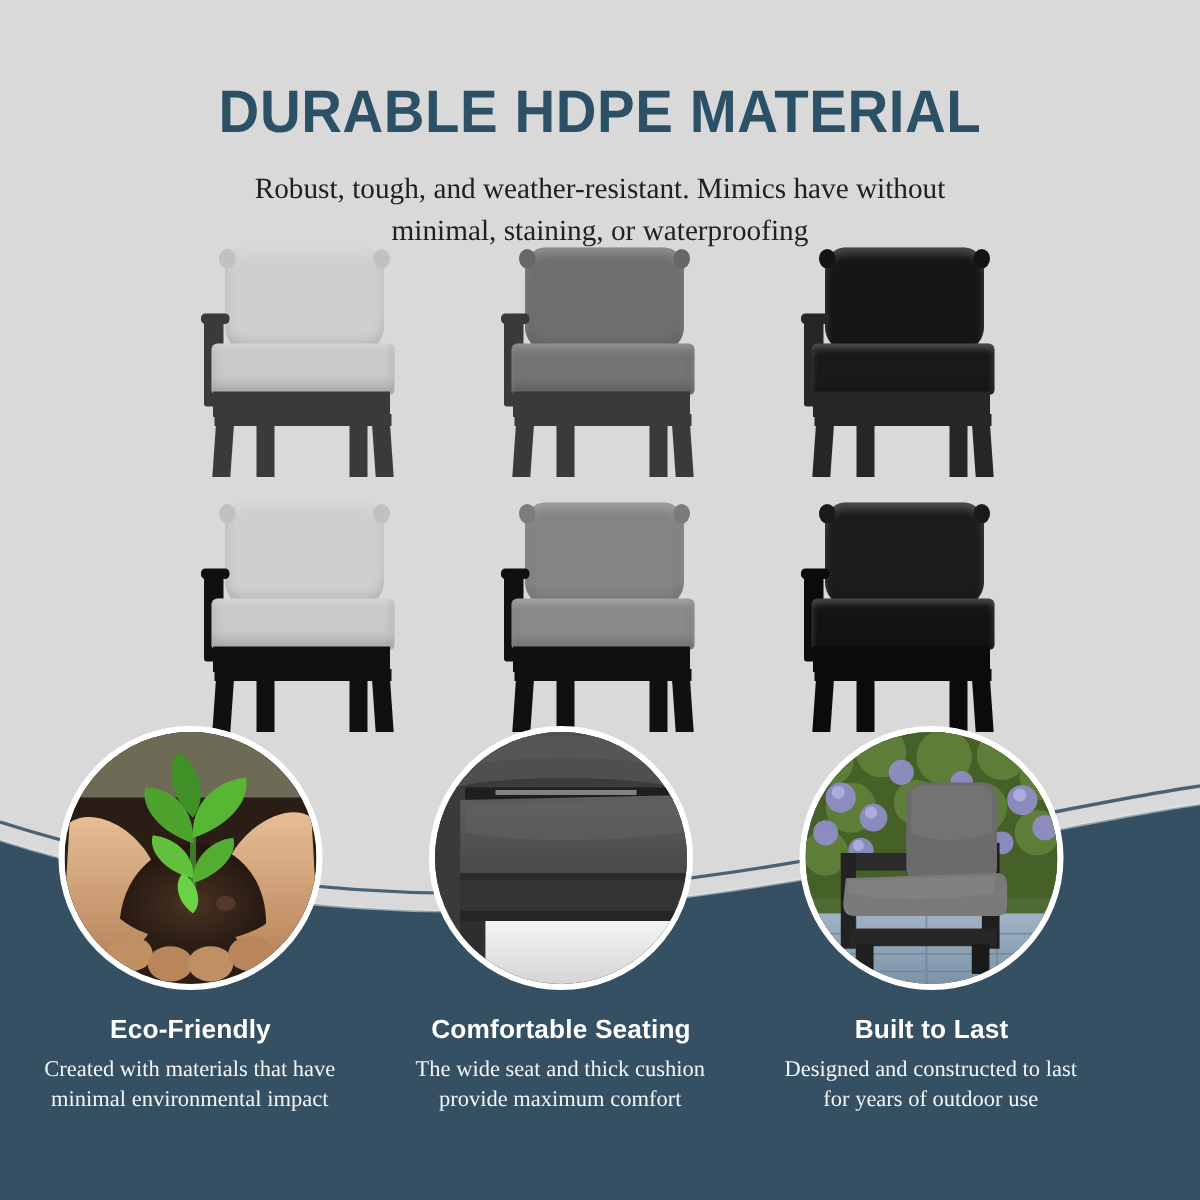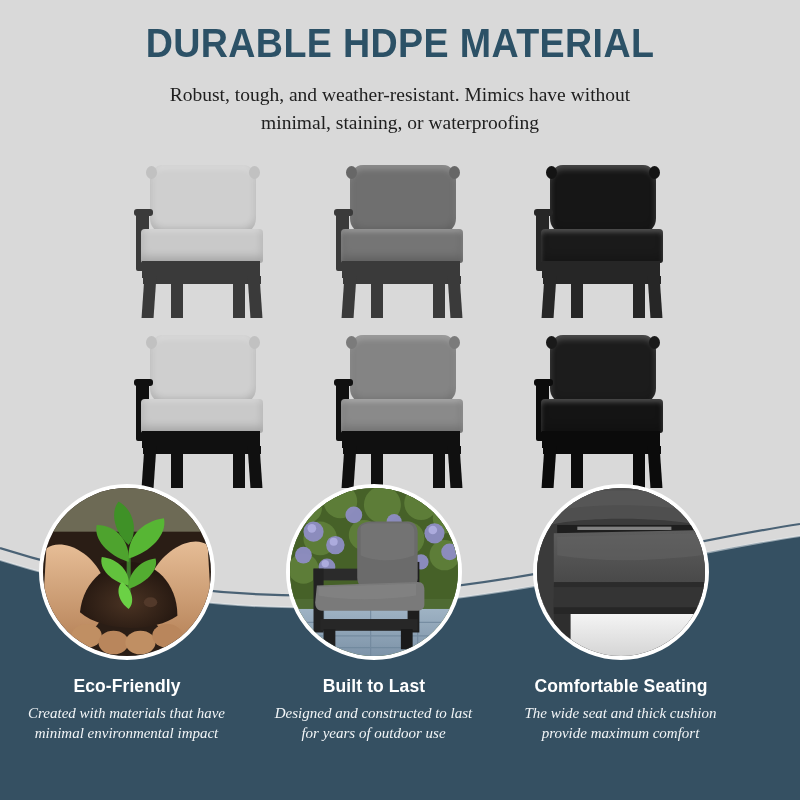--- a/index.html
+++ b/index.html
@@ -23,21 +23,21 @@
     height: 800px;
     background: #d9d9d9;
     overflow: hidden;
   }
 
   
   .header {
     position: absolute;
     top: 0; left: 0;
     width: 800px;
-    padding-top: 22px;
+    padding-top: 54px;
     text-align: center;
     z-index: 5;
   }
 
   .headline {
     font-family: "Liberation Sans", sans-serif;
     font-weight: bold;
     font-size: 40px;
     letter-spacing: 0.4px;
     color: #2c5166;
@@ -208,21 +208,21 @@
     white-space: nowrap;
   }
 
   .f-desc {
     margin-top: 7px;
     font-family: "Liberation Serif", serif;
     font-size: 15px;
     line-height: 1.32;
     color: #f2f5f7;
   }
-  .f-desc.wide { width: 215px; margin-left: -20px; font-style: italic; }
+  .f-desc.wide { width: 215px; margin-left: -20px; }
 </style>
 </head>
 <body>
 
 <div id="infographic" style="background: rgb(217, 217, 217);">
 
   <div class="header">
     <div class="headline" style="color: rgb(44, 81, 102);">DURABLE HDPE MATERIAL</div>
     <div class="subhead">
       <div>Robust, tough, and weather-resistant. Mimics have without</div>
@@ -358,20 +358,59 @@
           <path d="M51,44 C38,40 30,30 32,22 C44,22 52,32 51,44 Z" fill="#4ea32e"></path>
           <path d="M51,42 C64,38 74,28 72,18 C58,20 50,30 51,42 Z" fill="#57b634"></path>
           <path d="M51,34 C42,26 40,14 45,8 C54,13 57,26 51,34 Z" fill="#3f9127"></path>
           <path d="M51,58 C41,56 33,48 35,41 C45,42 52,50 51,58 Z" fill="#62c23d"></path>
           <path d="M51,60 C61,57 69,49 67,42 C57,43 50,52 51,60 Z" fill="#53ad31"></path>
           <path d="M51,72 C45,68 43,60 47,56 C53,60 55,68 51,72 Z" fill="#6bd145"></path>
         </svg>
       </div>
       <div class="f-title">Eco-Friendly</div>
       <div class="f-desc wide">Created with materials that have minimal environmental impact</div>
+    </div>
+
+    <div class="feature">
+      <div class="f-photo">
+        <svg viewBox="0 0 100 100" xmlns="http://www.w3.org/2000/svg">
+          <defs>
+            <linearGradient id="cushG" x1="0" y1="0" x2="0" y2="1">
+              <stop offset="0%" stop-color="#5e5e5e"></stop>
+              <stop offset="100%" stop-color="#484848"></stop>
+            </linearGradient>
+            <linearGradient id="flrG" x1="0" y1="0" x2="0" y2="1">
+              <stop offset="0%" stop-color="#ffffff"></stop>
+              <stop offset="100%" stop-color="#d5d5d5"></stop>
+            </linearGradient>
+          </defs>
+          <rect width="100" height="100" fill="#3b3b3b"></rect>
+
+          <rect y="66" width="100" height="34" fill="url(#flrG)"></rect>
+
+          <rect x="0" y="18" width="18" height="82" fill="#3a3a3a"></rect>
+          <rect x="10" y="66" width="10" height="34" fill="#2e2e2e"></rect>
+
+          <path d="M8,4 C26,-3 74,-3 96,4 L96,22 C74,17 26,17 8,22 Z" fill="#4f4f4f"></path>
+          <path d="M10,6 C28,0 72,0 94,6 L94,14 C72,9 28,9 10,14 Z" fill="#5a5a5a" opacity="0.7"></path>
+
+          <rect x="12" y="22" width="88" height="5" fill="#1e1e1e"></rect>
+          <rect x="24" y="23" width="56" height="2" fill="#9a9a9a" opacity="0.8"></rect>
+
+          <path d="M10,27 L100,25 L100,56 L10,58 Z" fill="url(#cushG)"></path>
+          <path d="M12,29 L98,27 L98,40 C64,44 38,44 12,40 Z" fill="#636363" opacity="0.55"></path>
+
+          <rect x="10" y="56" width="90" height="3" fill="#2b2b2b"></rect>
+
+          <rect x="10" y="59" width="90" height="14" fill="#343434"></rect>
+          <rect x="10" y="71" width="90" height="4" fill="#262626"></rect>
+        </svg>
+      </div>
+      <div class="f-title">Comfortable Seating</div>
+      <div class="f-desc wide">The wide seat and thick cushion provide maximum comfort</div>
     </div>
 
     <div class="feature">
       <div class="f-photo">
         <svg viewBox="0 0 100 100" xmlns="http://www.w3.org/2000/svg">
           <defs>
             <linearGradient id="rugG" x1="0" y1="0" x2="0" y2="1">
               <stop offset="0%" stop-color="#9fb3c4"></stop>
               <stop offset="100%" stop-color="#7d93a8"></stop>
             </linearGradient>
@@ -430,54 +469,15 @@
           <path d="M40,26 C40,22 44,20 48,20 L70,20 C74,20 76,23 76,27 L76,54 C76,58 72,60 68,60 L46,60 C42,60 40,57 40,53 Z" fill="#6b6b6b"></path>
           <path d="M42,24 C42,22 45,21 48,21 L69,21 C72,21 74,23 74,26 L74,40 C64,44 50,44 42,40 Z" fill="#767676" opacity="0.7"></path>
 
           <path d="M16,58 L76,56 C79,56 80,58 80,61 L80,69 C80,72 78,73 75,73 L19,73 C16,73 15,71 15,68 Z" fill="#7a7a7a"></path>
           <path d="M17,59 L75,57 L75,64 C54,67 33,67 17,64 Z" fill="#858585" opacity="0.7"></path>
         </svg>
       </div>
       <div class="f-title">Built to Last</div>
       <div class="f-desc wide">Designed and constructed to last for years of outdoor use</div>
     </div>
-
-    <div class="feature">
-      <div class="f-photo">
-        <svg viewBox="0 0 100 100" xmlns="http://www.w3.org/2000/svg">
-          <defs>
-            <linearGradient id="cushG" x1="0" y1="0" x2="0" y2="1">
-              <stop offset="0%" stop-color="#5e5e5e"></stop>
-              <stop offset="100%" stop-color="#484848"></stop>
-            </linearGradient>
-            <linearGradient id="flrG" x1="0" y1="0" x2="0" y2="1">
-              <stop offset="0%" stop-color="#ffffff"></stop>
-              <stop offset="100%" stop-color="#d5d5d5"></stop>
-            </linearGradient>
-          </defs>
-          <rect width="100" height="100" fill="#3b3b3b"></rect>
-
-          <rect y="66" width="100" height="34" fill="url(#flrG)"></rect>
-
-          <rect x="0" y="18" width="18" height="82" fill="#3a3a3a"></rect>
-          <rect x="10" y="66" width="10" height="34" fill="#2e2e2e"></rect>
-
-          <path d="M8,4 C26,-3 74,-3 96,4 L96,22 C74,17 26,17 8,22 Z" fill="#4f4f4f"></path>
-          <path d="M10,6 C28,0 72,0 94,6 L94,14 C72,9 28,9 10,14 Z" fill="#5a5a5a" opacity="0.7"></path>
-
-          <rect x="12" y="22" width="88" height="5" fill="#1e1e1e"></rect>
-          <rect x="24" y="23" width="56" height="2" fill="#9a9a9a" opacity="0.8"></rect>
-
-          <path d="M10,27 L100,25 L100,56 L10,58 Z" fill="url(#cushG)"></path>
-          <path d="M12,29 L98,27 L98,40 C64,44 38,44 12,40 Z" fill="#636363" opacity="0.55"></path>
-
-          <rect x="10" y="56" width="90" height="3" fill="#2b2b2b"></rect>
-
-          <rect x="10" y="59" width="90" height="14" fill="#343434"></rect>
-          <rect x="10" y="71" width="90" height="4" fill="#262626"></rect>
-        </svg>
-      </div>
-      <div class="f-title">Comfortable Seating</div>
-      <div class="f-desc wide">The wide seat and thick cushion provide maximum comfort</div>
-    </div>
   </div>
 
 </div>
 
 </body></html>

